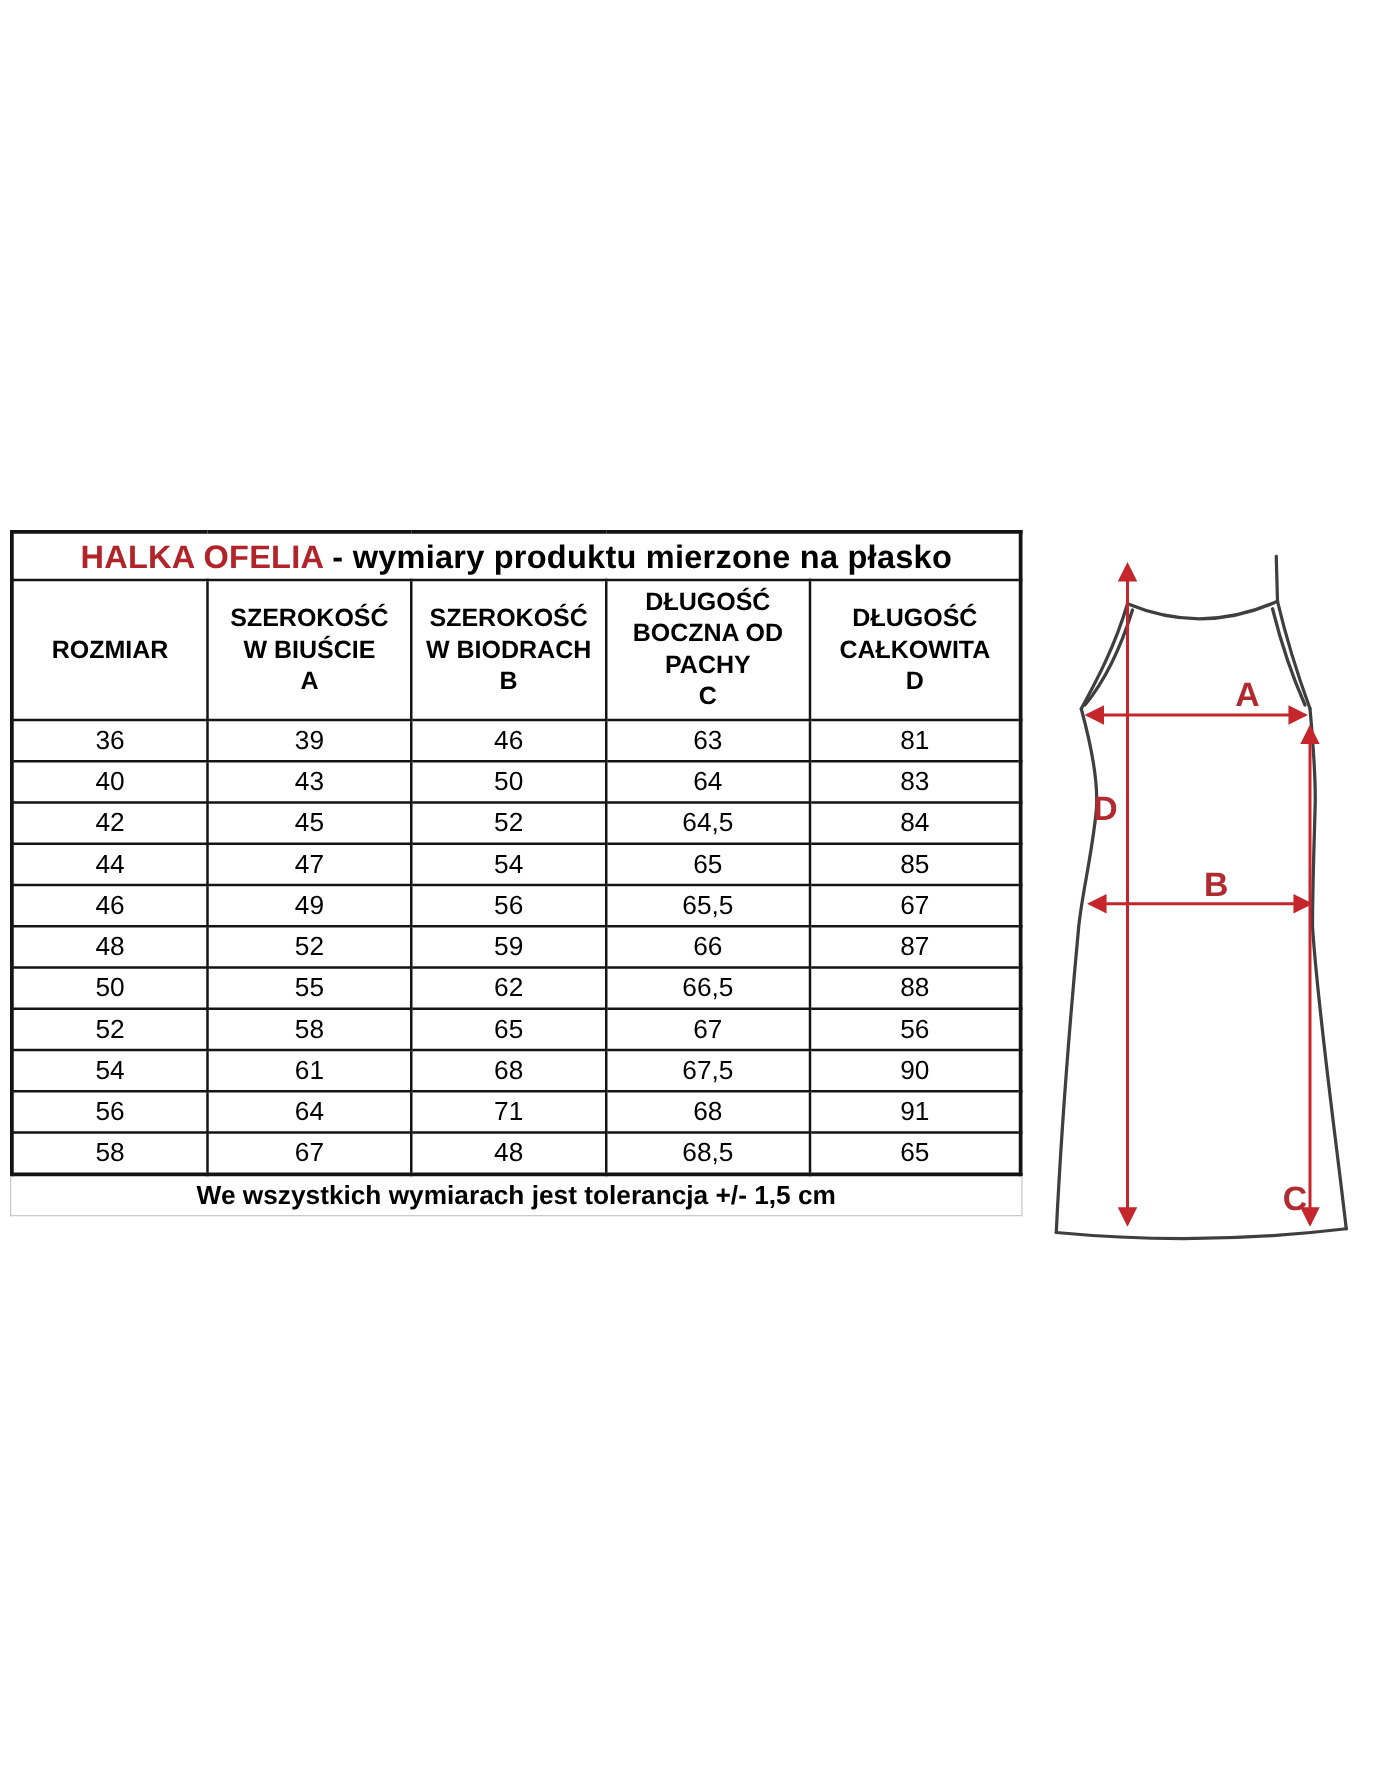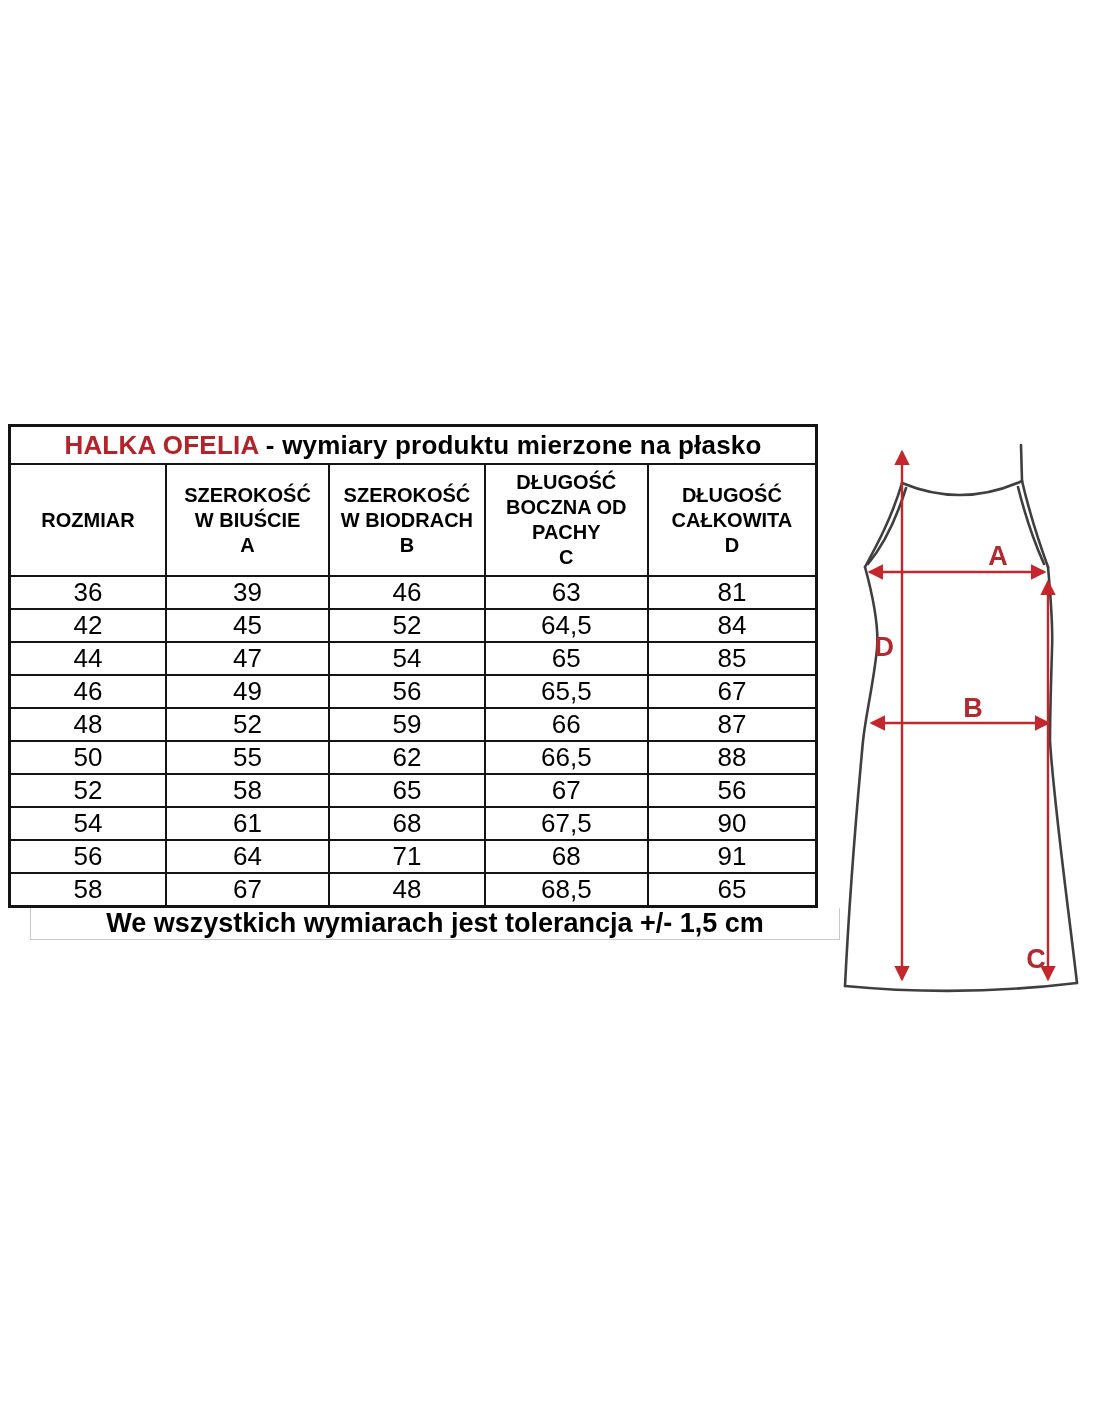--- a/index.html
+++ b/index.html
@@ -38,33 +38,32 @@
   tr.title-row .brand{color:#b2232a;}
   tr.head-row th{
     height:110px;
     font-size:20px;
     line-height:25px;
     font-weight:bold;
     white-space:pre-line;
   }
   tr.data-row td{
     height:31px;
-    font-size:26px;
+    font-size:21px;
     font-weight:400;
   }
   .footer-note{
     width:808px;
     height:31px;
     border:1px solid #c9c9c9;
     border-top:none;
-    font-size:27px;
+    font-size:21px;
     font-weight:bold;
     text-align:center;
     line-height:31px;
-    margin-left:22px;
   }
   svg.dress{
     position:absolute;left:830px;top:425px;
   }
 </style>
 </head>
 <body>
 
 <div class="stage">
 
@@ -98,20 +97,27 @@
 D</th>
         </tr>
         <tr class="data-row">
           <td>36</td>
           <td>39</td>
           <td>46</td>
           <td>63</td>
           <td>81</td>
         </tr>
         <tr class="data-row">
+          <td>40</td>
+          <td>43</td>
+          <td>50</td>
+          <td>64</td>
+          <td>83</td>
+        </tr>
+        <tr class="data-row">
           <td>42</td>
           <td>45</td>
           <td>52</td>
           <td>64,5</td>
           <td>84</td>
         </tr>
         <tr class="data-row">
           <td>44</td>
           <td>47</td>
           <td>54</td>

